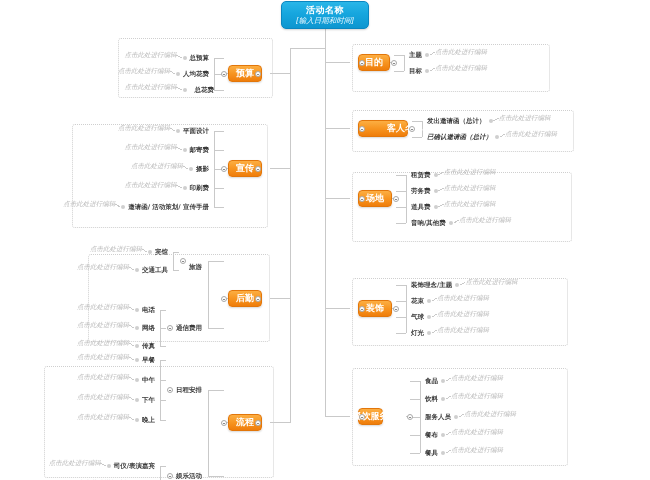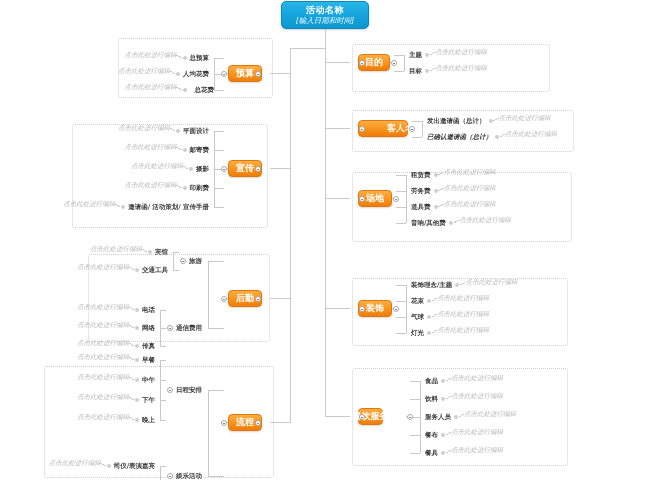--- a/index.html
+++ b/index.html
@@ -295,21 +295,21 @@
     <div class="sub-node right" style="left: 411px; top: 203px;">道具费</div>
     <div class="dot-marker" style="left: 433.5px; top: 205px;"></div>
     <div class="placeholder right" style="left: 443.5px; top: 200px;">点击此处进行编辑</div>
     <div class="sub-node right" style="left: 411px; top: 219px;">音响/其他费</div>
     <div class="dot-marker" style="left: 448.875px; top: 221px;"></div>
     <div class="placeholder right" style="left: 458.875px; top: 216px;">点击此处进行编辑</div>
     <div class="group-box" style="left: 88px; top: 254px; width: 182px; height: 88px;"></div>
     <div class="main-node" style="left: 228px; top: 290px; width: 34px; height: 17px;">后勤</div>
     <div class="toggle" style="left: 255px; top: 295.5px;"></div>
     <div class="toggle" style="left: 221px; top: 295.5px;"></div>
-    <div class="sub-node left" style="right: 448px; top: 257px;">旅游</div>
+    <div class="sub-node left" style="right: 448px; top: 263px;">旅游</div>
     <div class="toggle" style="left: 180px; top: 258px;"></div>
     <div class="sub-node left" style="right: 482px; top: 248px; margin-left: 33px;">宾馆</div>
     <div class="dot-marker" style="left: 148px; top: 250px;"></div>
     <div class="placeholder left" style="right: 508px; top: 245px;">点击此处进行编辑</div>
     <div class="sub-node left" style="right: 482px; top: 266px;">交通工具</div>
     <div class="dot-marker" style="left: 135px; top: 268px;"></div>
     <div class="placeholder left" style="right: 521px; top: 263px;">点击此处进行编辑</div>
     <div class="sub-node left" style="right: 448px; top: 324px;">通信费用</div>
     <div class="toggle" style="left: 167px; top: 325px;"></div>
     <div class="sub-node left" style="right: 495px; top: 306px;">电话</div>

